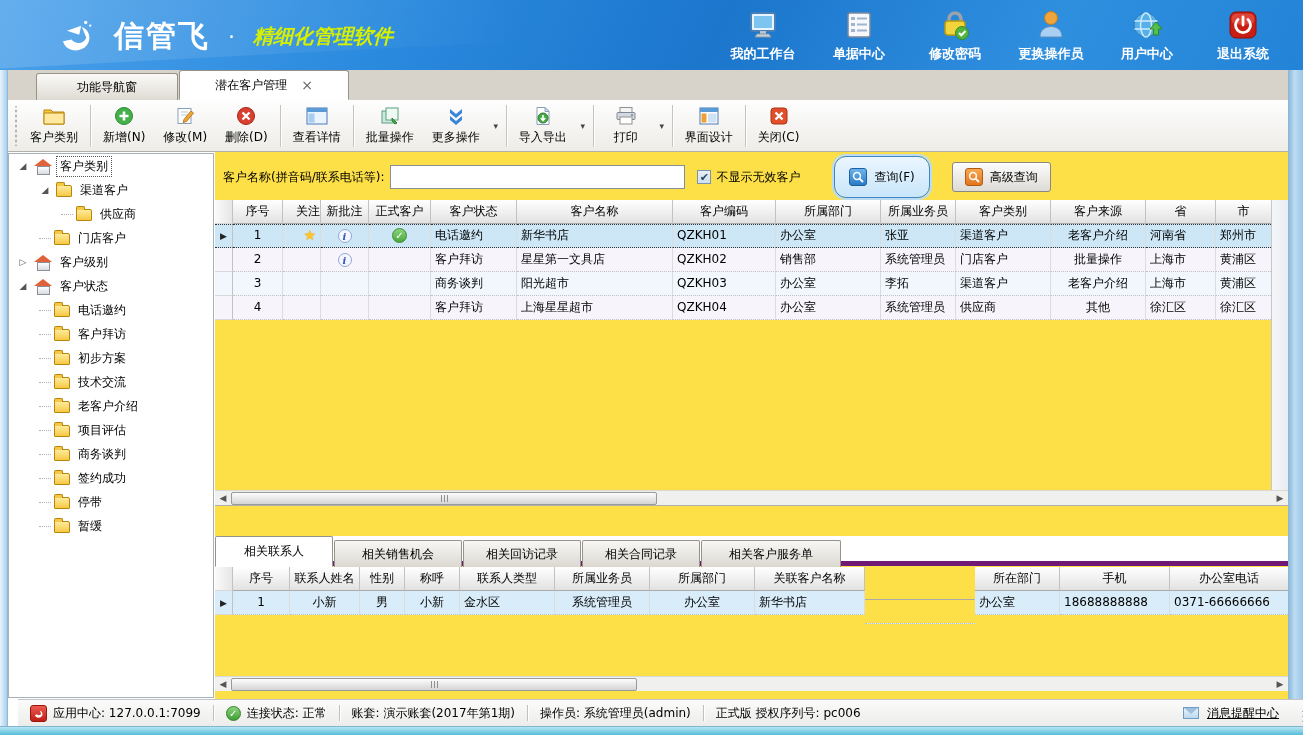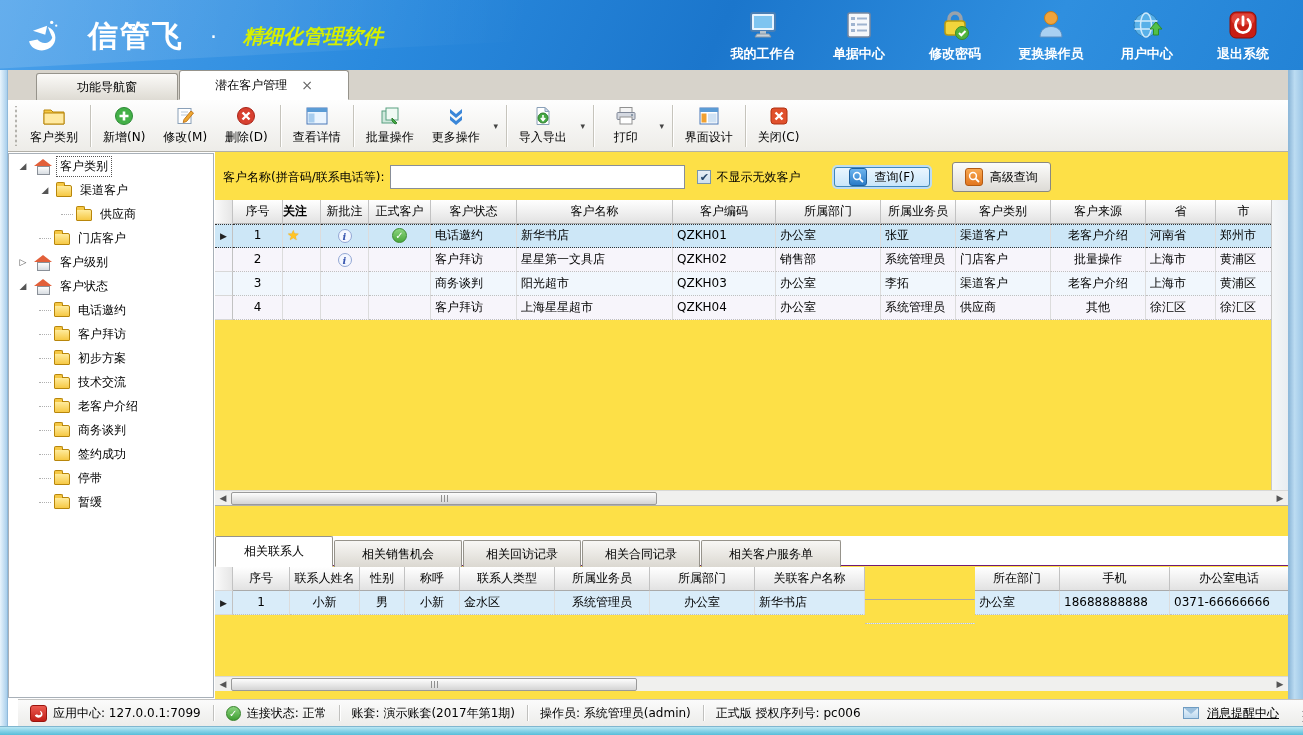--- a/index.html
+++ b/index.html
@@ -4,21 +4,21 @@
 <style>
   * { margin:0; padding:0; box-sizing:border-box; }
   html,body { width:1303px; height:735px; font-family:"DejaVu Sans","Liberation Sans",sans-serif; font-size:12px; color:#000; background:#fff; overflow:hidden; }
   .window { position:relative; width:1303px; height:735px; background:#fff; }
 
   
   .titlebar { position:absolute; left:0; top:0; width:1303px; height:70px;
     background:linear-gradient(115deg,#4aa0ea 0%,#2a8ade 30%,#1b76cc 55%,#2f8fdf 80%,#2383d6 100%); overflow:hidden; }
   .titlebar::after { content:""; position:absolute; left:-100px; top:-40px; width:900px; height:90px;
     background:linear-gradient(100deg,rgba(255,255,255,.18),rgba(255,255,255,0) 70%); transform:rotate(-3deg); }
-  .logo-wrap { position:absolute; left:20px; top:14px; display:flex; align-items:center; gap:24px; z-index:2; }
+  .logo-wrap { position:absolute; left:54px; top:14px; display:flex; align-items:center; gap:16px; z-index:2; }
   .logo-text { font-size:30px; font-weight:bold; color:#fff; letter-spacing:2px; }
   .logo-dot { font-size:22px; color:#fff; margin:0 2px; }
   .logo-tagline { font-size:20px; font-style:italic; font-weight:bold; color:#d6f000; }
   .top-nav { position:absolute; right:18px; top:8px; display:flex; gap:12px; z-index:2; }
   .top-nav-item { width:84px; display:flex; flex-direction:column; align-items:center; gap:3px; cursor:pointer; }
   .top-nav-item .nav-ic { width:34px; height:34px; display:flex; align-items:center; justify-content:center; }
   .top-nav-item .nav-lb { color:#fff; font-weight:bold; font-size:13px; white-space:nowrap; }
 
   
   .frame-left  { position:absolute; left:0; top:70px; width:8px;  height:656px; background:linear-gradient(90deg,#e8f4fc,#a9cfec); border-right:1px solid #8fb9da; }
@@ -57,36 +57,36 @@
   .ic-folder::before { content:""; position:absolute; left:-1px; top:-4px; width:7px; height:3px; background:#f6c844; border:1px solid #b8860b; border-bottom:none; border-radius:2px 2px 0 0; }
 
   
   .content { position:absolute; left:215px; top:152px; width:1073px; height:547px; background:#fde047; }
 
   .search-row { position:absolute; left:0; top:8px; width:100%; height:34px; display:flex; align-items:center; }
   .search-label { margin-left:8px; }
   .search-input { width:295px; height:24px; margin-left:6px; border:1px solid #888e98; padding:2px 4px; font-family:inherit; font-size:12px; }
   .chk-wrap { display:flex; align-items:center; gap:5px; margin-left:12px; cursor:pointer; }
   .chk-box { width:14px; height:14px; background:linear-gradient(#e8eef4,#cfe0ee); border:1px solid #7a96ac; display:flex; align-items:center; justify-content:center; font-size:11px; color:#27476b; font-weight:bold; }
-  .btn-query { margin-left:34px; height:20px; padding:0 14px; display:flex; align-items:center; gap:7px; cursor:pointer;
-    background:linear-gradient(#eaf6ff,#c9e6fa); border:1px solid #3f87be; border-radius:3px; box-shadow:0 0 0 2px #bcdcf2; }
+  .btn-query { margin-left:34px; height:42px; padding:0 14px; display:flex; align-items:center; gap:7px; cursor:pointer;
+    background:linear-gradient(#eaf6ff,#c9e6fa); border:1px solid #3f87be; border-radius:12px; box-shadow:0 0 0 2px #bcdcf2; }
   .btn-adv { margin-left:22px; height:30px; padding:0 12px; display:flex; align-items:center; gap:7px; cursor:pointer;
     background:linear-gradient(#fcfcfb,#dddbd6); border:1px solid #8a8880; border-radius:3px; }
   .mag-chip { width:18px; height:18px; border-radius:3px; display:flex; align-items:center; justify-content:center; }
   .mag-blue { background:linear-gradient(#6cb4ee,#2a7cc8); border:1px solid #1d5f9e; }
   .mag-orange { background:linear-gradient(#f8a850,#e2761e); border:1px solid #b35a12; }
 
   
   .grid { position:absolute; left:0; top:48px; width:1056px; }
   .g-row { display:flex; height:24px; }
   .g-h { background:linear-gradient(#ffffff,#e2e2e2); border-right:1px solid #c2c2c2; border-bottom:1px solid #aaa; text-align:center; line-height:23px; overflow:hidden; white-space:nowrap; }
   .g-c { border-right:1px solid #dcdcdc; border-bottom:1px dotted #c0c0c0; line-height:23px; overflow:hidden; white-space:nowrap; padding:0 4px; }
   .g-mark { flex:none; width:18px; background:linear-gradient(90deg,#fafafa,#e6e6e6); border-right:1px solid #c2c2c2; border-bottom:1px solid #d8d8d8; text-align:center; padding:0; }
   .g-mark .arrow { color:#222; font-size:9px; line-height:23px; }
-  .c0{flex:none;width:50px;text-align:center;} .c1{flex:none;width:38px;text-align:left;font-weight:bold;}
+  .c0{flex:none;width:50px;text-align:center;} .c1{flex:none;width:38px;text-align:right;}
   .c2{flex:none;width:48px;text-align:center;} .c3{flex:none;width:62px;text-align:center;}
   .c4{flex:none;width:86px;} .c5{flex:none;width:156px;} .c6{flex:none;width:103px;}
   .c7{flex:none;width:105px;} .c8{flex:none;width:75px;} .c9{flex:none;width:95px;}
   .c10{flex:none;width:95px;text-align:center;} .c11{flex:none;width:70px;} .c12{flex:none;width:55px;border-right:none;}
   .hd.c4,.hd.c5,.hd.c6,.hd.c7,.hd.c8,.hd.c9,.hd.c11,.hd.c12{text-align:center;}
   .r-sel .g-c { background:#cde7f7; border-top:1px dotted #333; border-bottom:1px dotted #333; line-height:21px; }
   .r-a .g-c { background:#f1f7fd; }
   .r-b .g-c { background:#f7f5fb; }
   .star-ic { color:#ffc425; font-size:14px; text-shadow:0 0 1px #d98e00; }
   .info-ic { display:inline-block; width:14px; height:14px; border-radius:50%; background:#f4f7ff; border:1px solid #93a7d4; color:#3a57b0; font-size:10px; font-weight:bold; font-style:italic; line-height:13px; vertical-align:middle; font-family:"DejaVu Serif",serif; }
@@ -97,21 +97,21 @@
   .hscroll { position:absolute; left:0; width:1073px; height:15px; background:#f0f0ee; border-top:1px solid #d8d8d6; display:flex; align-items:center; }
   .hs-arrow { width:16px; text-align:center; color:#555; font-size:9px; flex:none; cursor:pointer; }
   .hs-thumb { height:13px; background:linear-gradient(#fdfdfd,#d4d4d4); border:1px solid #9a9a9a; border-radius:2px; display:flex; align-items:center; justify-content:center; gap:2px; cursor:pointer; }
   .hs-thumb i { display:block; width:1px; height:7px; background:#909090; }
 
   
   .detail-divider { position:absolute; left:0; top:353px; width:1073px; height:1px; background:#b0b0ae; }
   .detail-bar { position:absolute; left:0; top:354px; width:1073px; height:27px; background:#ffffdf; border-bottom:1px solid #e4e2c0; display:flex; align-items:center; }
   .detail-title { margin-left:8px; }
   .detail-close { position:absolute; right:18px; top:4px; font-size:17px; font-weight:bold; color:#e2472e; text-shadow:0 1px 0 #f8b9a8; cursor:pointer; }
-  .dtabs { position:absolute; left:0; top:384px; width:1073px; height:30px; border-bottom:1px solid #701a75; background:#fff; }
+  .dtabs { position:absolute; left:0; top:384px; width:1073px; height:30px; border-bottom:5px solid #701a75; background:#fff; }
   .dtab { position:absolute; top:4px; height:27px; display:flex; align-items:center; justify-content:center; background:linear-gradient(#f8f7f5,#dbd8d1); border:1px solid #96938b; border-bottom:none; border-radius:2px 2px 0 0; cursor:pointer; }
   .dtab-active { top:0; height:31px; background:#fff; z-index:2; border-bottom:1px solid #fff; }
 
   
   .ctable { position:absolute; left:0; top:415px; width:1073px; }
   .k0{flex:none;width:57px;text-align:center;} .k1{flex:none;width:70px;text-align:center;}
   .k2{flex:none;width:45px;text-align:center;} .k3{flex:none;width:55px;text-align:center;}
   .k4{flex:none;width:95px;} .k5{flex:none;width:95px;text-align:center;} .k6{flex:none;width:105px;text-align:center;}
   .k7{flex:none;width:110px;} .k8{flex:none;width:110px;margin-top:32px;} .k9{flex:none;width:85px;}
   .k10{flex:none;width:110px;} .k11{flex:1;border-right:none;}
@@ -403,20 +403,25 @@
     </div>
     <div class="tree-item lv1">
       <span class="stub"></span>
       <span class="ic-folder"></span>
       <span class="tree-label">技术交流</span>
     </div>
     <div class="tree-item lv1">
       <span class="stub"></span>
       <span class="ic-folder"></span>
       <span class="tree-label">老客户介绍</span>
+    </div>
+    <div class="tree-item lv1">
+      <span class="stub"></span>
+      <span class="ic-folder"></span>
+      <span class="tree-label">项目评估</span>
     </div>
     <div class="tree-item lv1">
       <span class="stub"></span>
       <span class="ic-folder"></span>
       <span class="tree-label">商务谈判</span>
     </div>
     <div class="tree-item lv1">
       <span class="stub"></span>
       <span class="ic-folder"></span>
       <span class="tree-label">签约成功</span>

